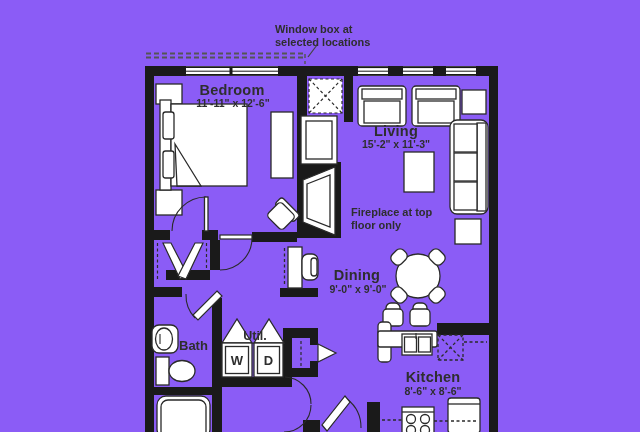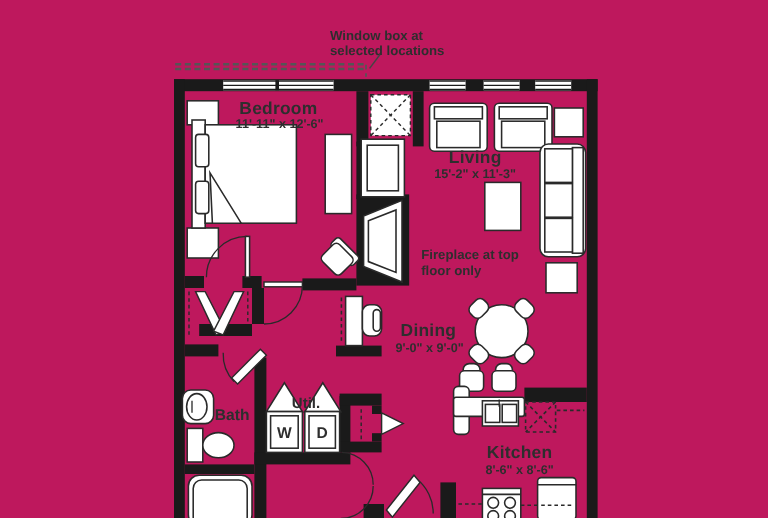--- a/index.html
+++ b/index.html
@@ -1,16 +1,16 @@
 <!DOCTYPE html>
 <html><head>
 <meta charset="utf-8">
 <style>
   html,body{margin:0;padding:0;background:#fff;}
-  .stage{position:relative;width:640px;height:432px;background:#be185d;overflow:hidden;}
+  .stage{position:relative;width:640px;height:432px;background:#8b5cf6;overflow:hidden;}
   svg{display:block;}
   .t{font-family:"Liberation Sans", sans-serif; fill:#2e2e2e;}
   .room-name{font-size:14.5px;font-weight:600;letter-spacing:.2px;}
   .room-dims{font-size:10.5px;font-weight:600;}
   .note{font-size:11px;font-weight:600;}
   .box-letter{font-size:13px;font-weight:600;}
   .util-label{font-size:12.5px;font-weight:600;}
   .bath-label{font-size:13px;font-weight:600;}
 </style>
 </head>

